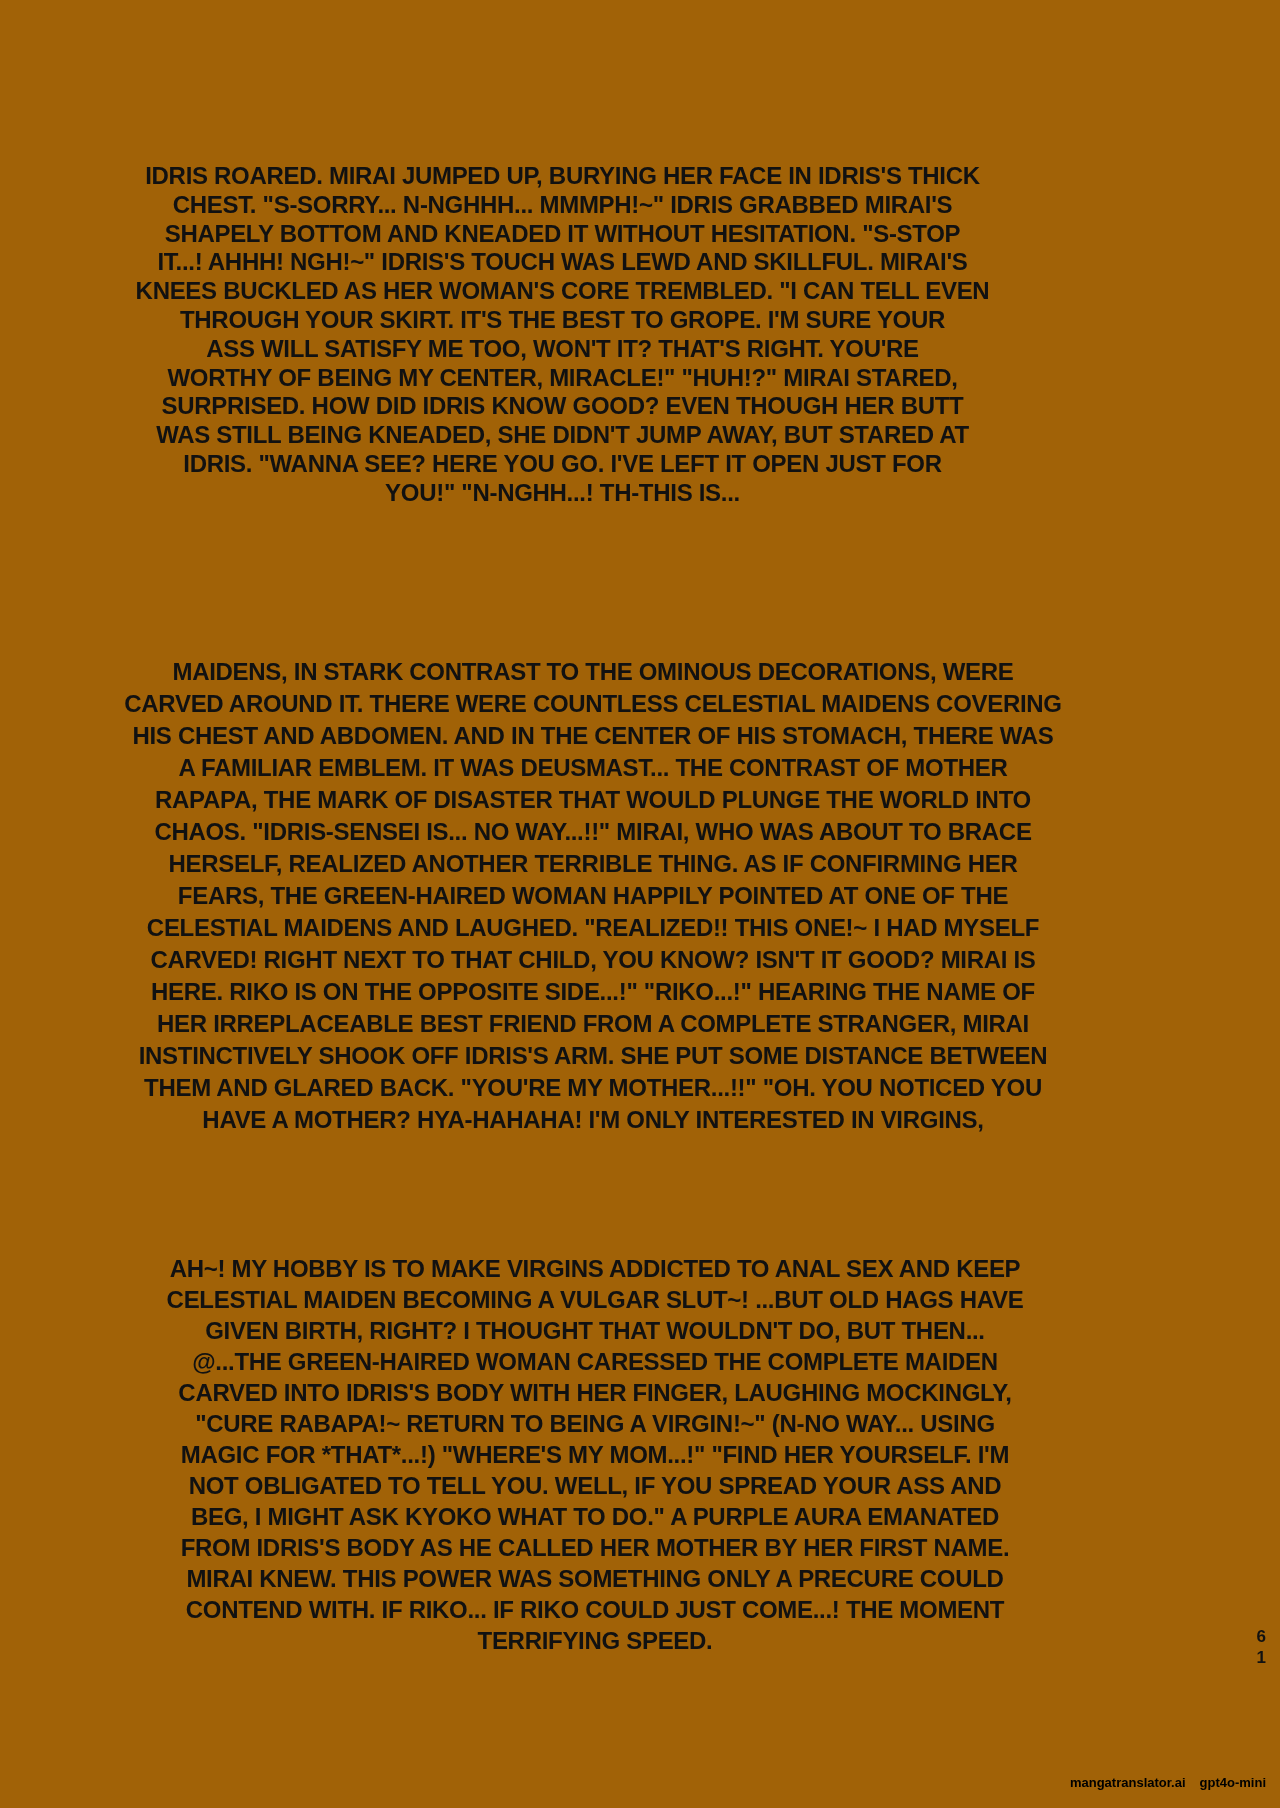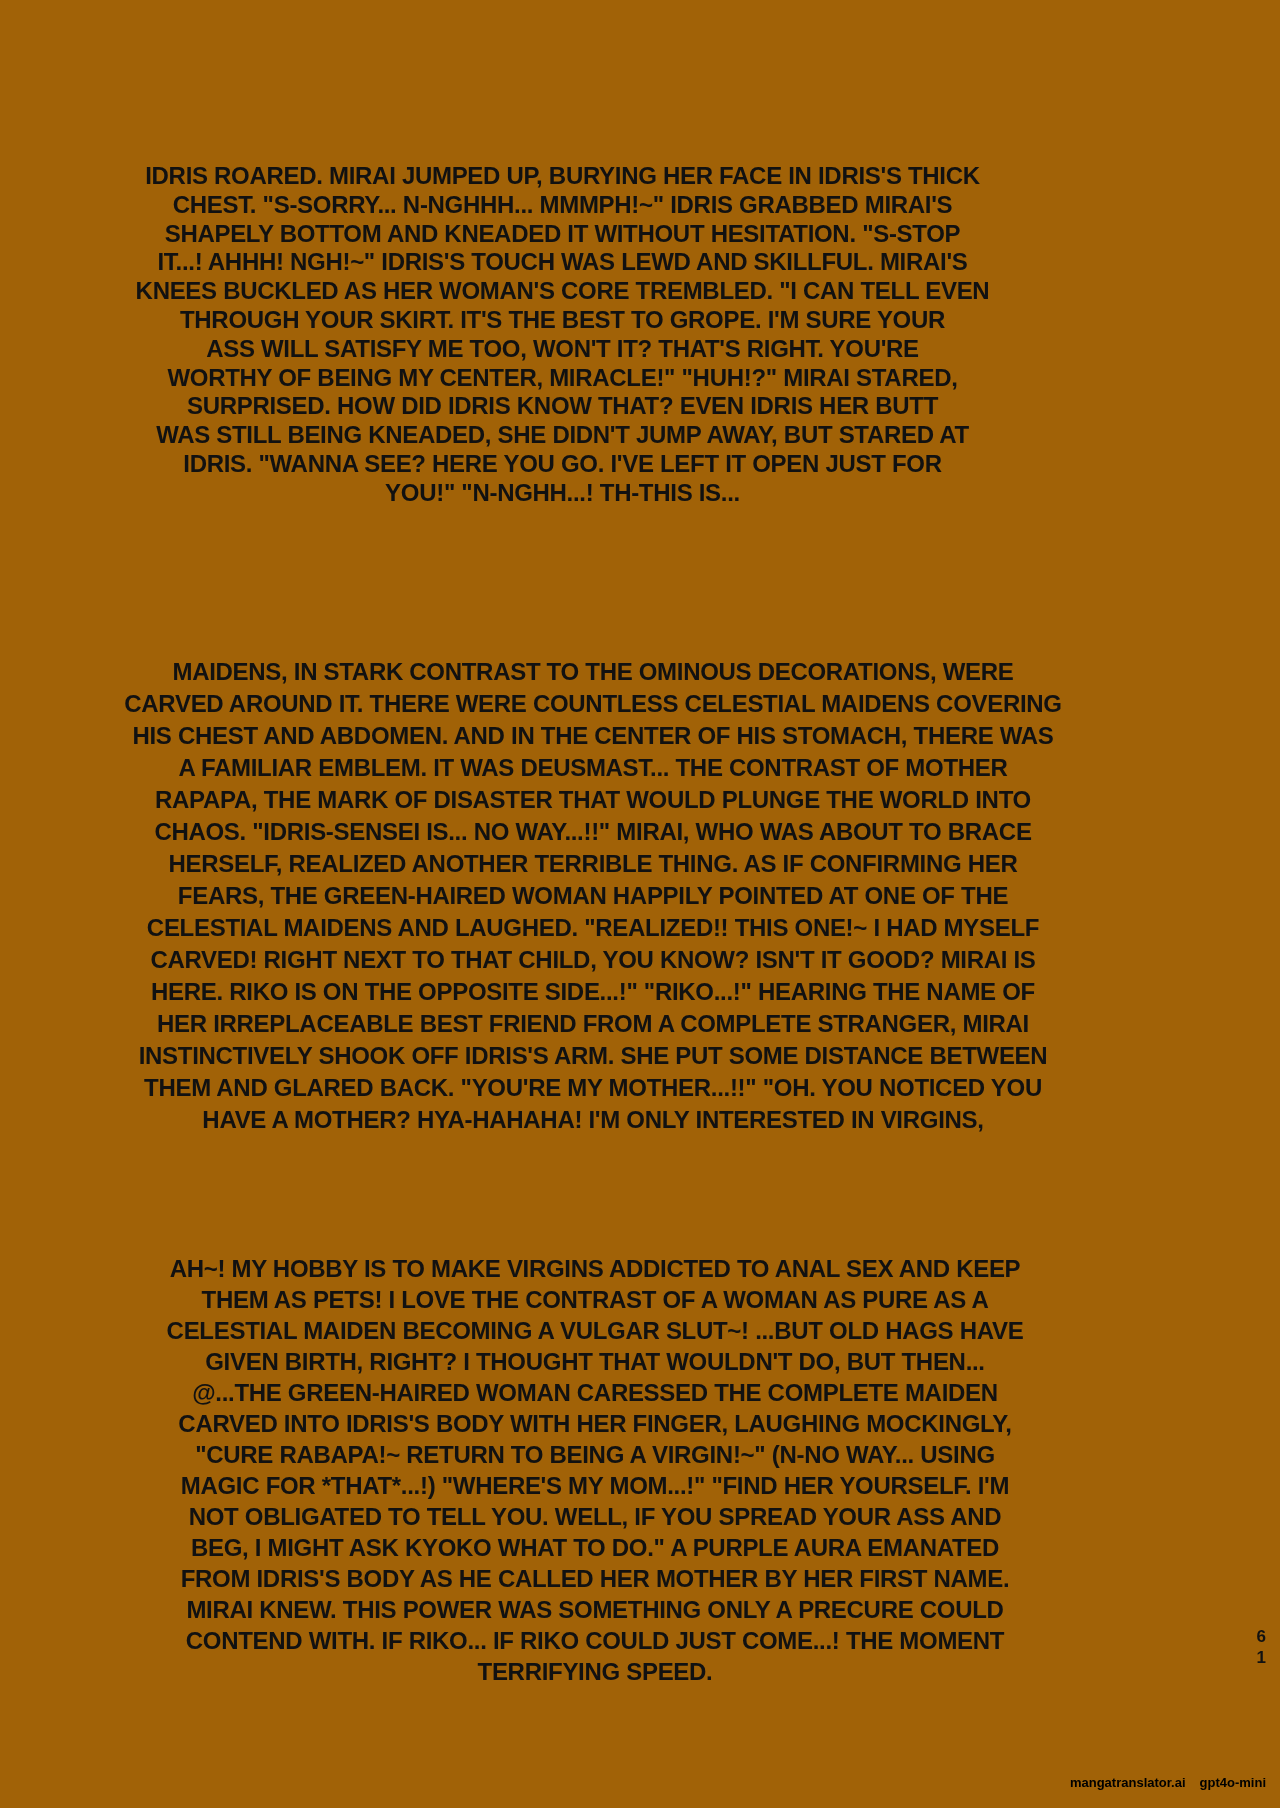--- a/index.html
+++ b/index.html
@@ -80,21 +80,21 @@
 
   <div id="para1" class="para">
       <div class="line">IDRIS ROARED. MIRAI JUMPED UP, BURYING HER FACE IN IDRIS'S THICK</div>
       <div class="line">CHEST. "S-SORRY... N-NGHHH... MMMPH!~" IDRIS GRABBED MIRAI'S</div>
       <div class="line">SHAPELY BOTTOM AND KNEADED IT WITHOUT HESITATION. "S-STOP</div>
       <div class="line">IT...! AHHH! NGH!~" IDRIS'S TOUCH WAS LEWD AND SKILLFUL. MIRAI'S</div>
       <div class="line">KNEES BUCKLED AS HER WOMAN'S CORE TREMBLED. "I CAN TELL EVEN</div>
       <div class="line">THROUGH YOUR SKIRT. IT'S THE BEST TO GROPE. I'M SURE YOUR</div>
       <div class="line">ASS WILL SATISFY ME TOO, WON'T IT? THAT'S RIGHT. YOU'RE</div>
       <div class="line">WORTHY OF BEING MY CENTER, MIRACLE!" "HUH!?" MIRAI STARED,</div>
-      <div class="line">SURPRISED. HOW DID IDRIS KNOW THAT? EVEN IDRIS HER BUTT</div>
+      <div class="line">SURPRISED. HOW DID IDRIS KNOW GOOD? EVEN THOUGH HER BUTT</div>
       <div class="line">WAS STILL BEING KNEADED, SHE DIDN'T JUMP AWAY, BUT STARED AT</div>
       <div class="line">IDRIS. "WANNA SEE? HERE YOU GO. I'VE LEFT IT OPEN JUST FOR</div>
       <div class="line">YOU!" "N-NGHH...! TH-THIS IS...</div>
     </div>
 
   <div id="para2" class="para">
       <div class="line">MAIDENS, IN STARK CONTRAST TO THE OMINOUS DECORATIONS, WERE</div>
       <div class="line">CARVED AROUND IT. THERE WERE COUNTLESS CELESTIAL MAIDENS COVERING</div>
       <div class="line">HIS CHEST AND ABDOMEN. AND IN THE CENTER OF HIS STOMACH, THERE WAS</div>
       <div class="line">A FAMILIAR EMBLEM. IT WAS DEUSMAST... THE CONTRAST OF MOTHER</div>
@@ -106,21 +106,20 @@
       <div class="line">CARVED! RIGHT NEXT TO THAT CHILD, YOU KNOW? ISN'T IT GOOD? MIRAI IS</div>
       <div class="line">HERE. RIKO IS ON THE OPPOSITE SIDE...!" "RIKO...!" HEARING THE NAME OF</div>
       <div class="line">HER IRREPLACEABLE BEST FRIEND FROM A COMPLETE STRANGER, MIRAI</div>
       <div class="line">INSTINCTIVELY SHOOK OFF IDRIS'S ARM. SHE PUT SOME DISTANCE BETWEEN</div>
       <div class="line">THEM AND GLARED BACK. "YOU'RE MY MOTHER...!!" "OH. YOU NOTICED YOU</div>
       <div class="line">HAVE A MOTHER? HYA-HAHAHA! I'M ONLY INTERESTED IN VIRGINS,</div>
     </div>
 
   <div id="para3" class="para">
       <div class="line">AH~! MY HOBBY IS TO MAKE VIRGINS ADDICTED TO ANAL SEX AND KEEP</div>
-      <div class="line">THEM AS PETS! I LOVE THE CONTRAST OF A WOMAN AS PURE AS A</div>
       <div class="line">CELESTIAL MAIDEN BECOMING A VULGAR SLUT~! ...BUT OLD HAGS HAVE</div>
       <div class="line">GIVEN BIRTH, RIGHT? I THOUGHT THAT WOULDN'T DO, BUT THEN...</div>
       <div class="line">@...THE GREEN-HAIRED WOMAN CARESSED THE COMPLETE MAIDEN</div>
       <div class="line">CARVED INTO IDRIS'S BODY WITH HER FINGER, LAUGHING MOCKINGLY,</div>
       <div class="line">"CURE RABAPA!~ RETURN TO BEING A VIRGIN!~" (N-NO WAY... USING</div>
       <div class="line">MAGIC FOR *THAT*...!) "WHERE'S MY MOM...!" "FIND HER YOURSELF. I'M</div>
       <div class="line">NOT OBLIGATED TO TELL YOU. WELL, IF YOU SPREAD YOUR ASS AND</div>
       <div class="line">BEG, I MIGHT ASK KYOKO WHAT TO DO." A PURPLE AURA EMANATED</div>
       <div class="line">FROM IDRIS'S BODY AS HE CALLED HER MOTHER BY HER FIRST NAME.</div>
       <div class="line">MIRAI KNEW. THIS POWER WAS SOMETHING ONLY A PRECURE COULD</div>

